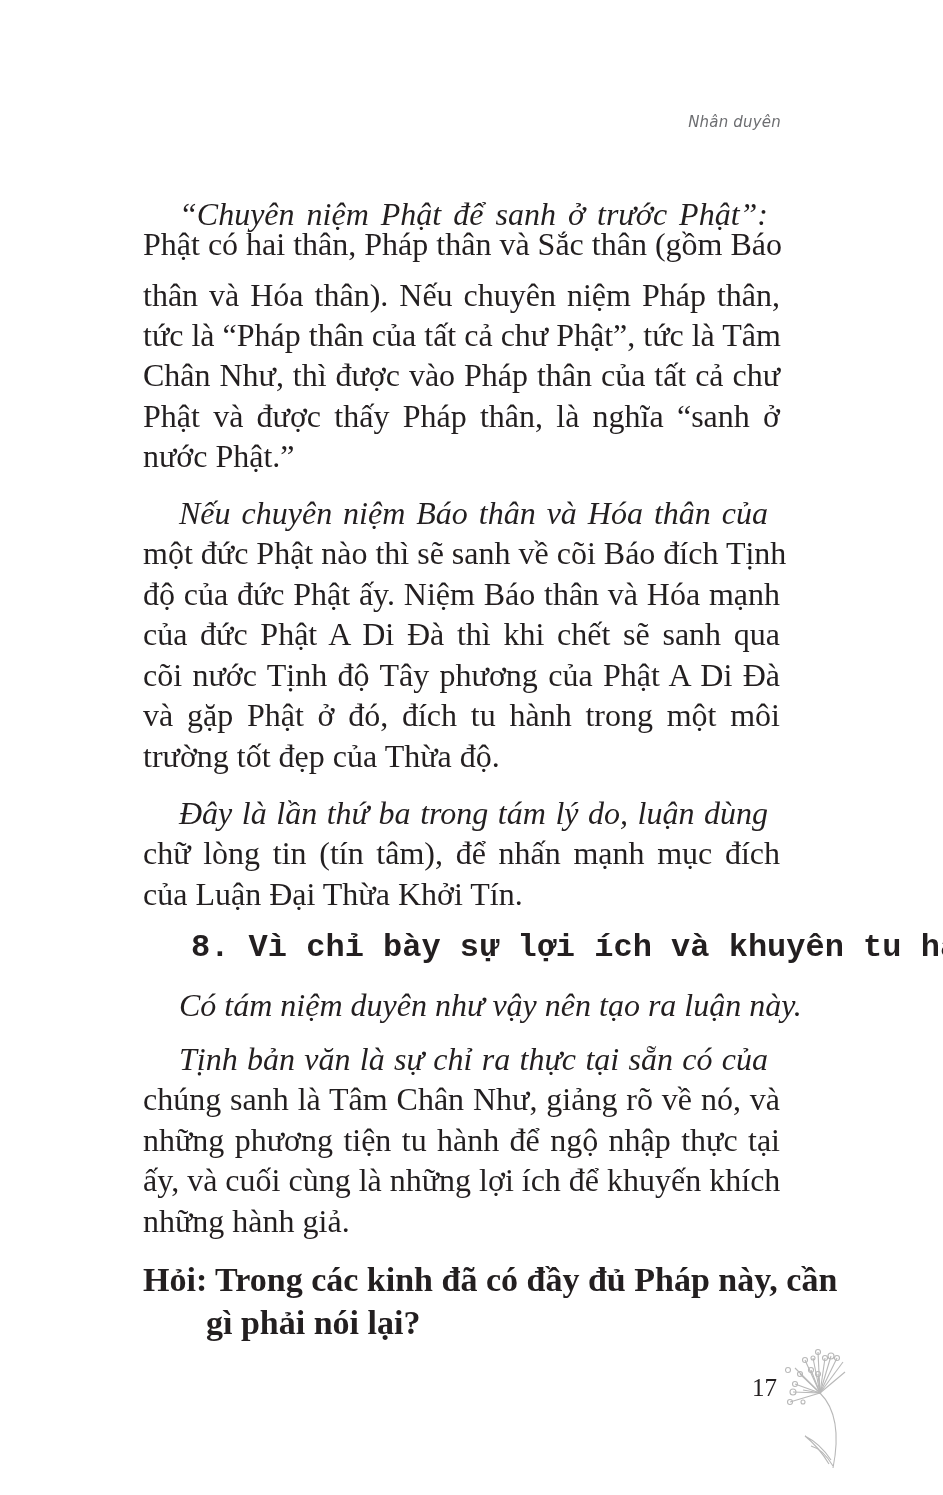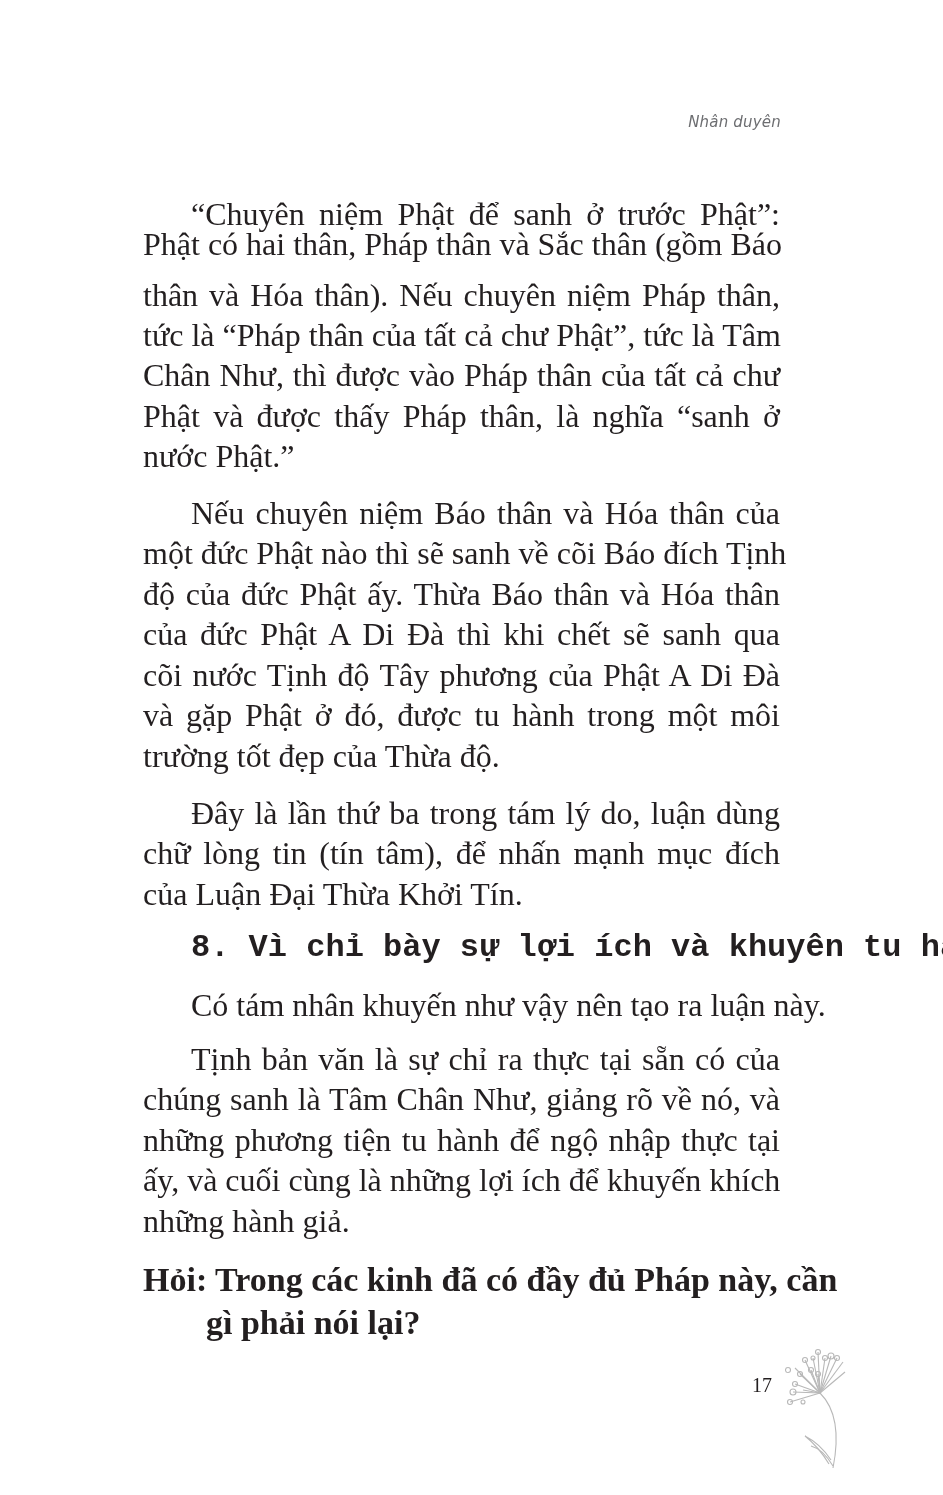--- a/index.html
+++ b/index.html
@@ -29,21 +29,21 @@
       left: 143px;
       width: 637px;
       font-family: "Liberation Serif", serif;
       font-size: 32px;
       line-height: 40px;
       white-space: nowrap;
       color: #231f20;
       text-align: justify;
       text-align-last: justify;
     }
-    .line.indent { left: 191px; width: 589px; }
+    .line.indent { left: 179px; width: 589px; font-style: italic; }
     .line.last { text-align-last: left; }
     .heading8 {
       position: absolute;
       left: 191px;
       width: 589px;
       font-family: Liberation Mono, monospace;
       font-weight: bold;
       font-size: 32px;
       line-height: 40px;
       white-space: nowrap;
@@ -65,21 +65,21 @@
     .question.cont {
       left: 206px;
       width: auto;
       text-align-last: left;
     }
     .page-number {
       position: absolute;
       left: 752px;
       top: 1374px;
       font-family: "Liberation Serif", serif;
-      font-size: 20px;
+      font-size: 25px;
       color: #231f20;
     }
     .ornament {
       position: absolute;
       left: 785px;
       top: 1348px;
       width: 90px;
       height: 130px;
     }
   </style>
@@ -94,36 +94,36 @@
   <div class="line" style="top:275px">thân và Hóa thân). Nếu chuyên niệm Pháp thân,</div>
   <div class="line" style="top:315px">tức là “Pháp thân của tất cả chư Phật”, tức là Tâm</div>
   <div class="line" style="top:355px">Chân Như, thì được vào Pháp thân của tất cả chư</div>
   <div class="line" style="top:396px">Phật và được thấy Pháp thân, là nghĩa “sanh ở</div>
   <div class="line last" style="top:436px">nước Phật.”</div>
 </div>
 
 <div>
   <div class="line indent" style="top:493px">Nếu chuyên niệm Báo thân và Hóa thân của</div>
   <div class="line" style="top:533px">một đức Phật nào thì sẽ sanh về cõi Báo đích Tịnh</div>
-  <div class="line" style="top:574px">độ của đức Phật ấy. Thừa Báo thân và Hóa thân</div>
+  <div class="line" style="top:574px">độ của đức Phật ấy. Niệm Báo thân và Hóa mạnh</div>
   <div class="line" style="top:614px">của đức Phật A Di Đà thì khi chết sẽ sanh qua</div>
   <div class="line" style="top:655px">cõi nước Tịnh độ Tây phương của Phật A Di Đà</div>
-  <div class="line" style="top:695px">và gặp Phật ở đó, được tu hành trong một môi</div>
+  <div class="line" style="top:695px">và gặp Phật ở đó, đích tu hành trong một môi</div>
   <div class="line last" style="top:736px">trường tốt đẹp của Thừa độ.</div>
 </div>
 
 <div>
   <div class="line indent" style="top:793px">Đây là lần thứ ba trong tám lý do, luận dùng</div>
   <div class="line" style="top:833px">chữ lòng tin (tín tâm), để nhấn mạnh mục đích</div>
   <div class="line last" style="top:874px">của Luận Đại Thừa Khởi Tín.</div>
 </div>
 
 <div class="heading8" style="top:928px">8.  Vì chỉ bày sự lợi ích và khuyên tu hành.</div>
 
-<div class="line indent" style="top:985px">Có tám nhân khuyến như vậy nên tạo ra luận này.</div>
+<div class="line indent" style="top:985px">Có tám niệm duyên như vậy nên tạo ra luận này.</div>
 
 <div>
   <div class="line indent" style="top:1039px">Tịnh bản văn là sự chỉ ra thực tại sẵn có của</div>
   <div class="line" style="top:1079px">chúng sanh là Tâm Chân Như, giảng rõ về nó, và</div>
   <div class="line" style="top:1120px">những phương tiện tu hành để ngộ nhập thực tại</div>
   <div class="line" style="top:1160px">ấy, và cuối cùng là những lợi ích để khuyến khích</div>
   <div class="line last" style="top:1201px">những hành giả.</div>
 </div>
 
 <div>

